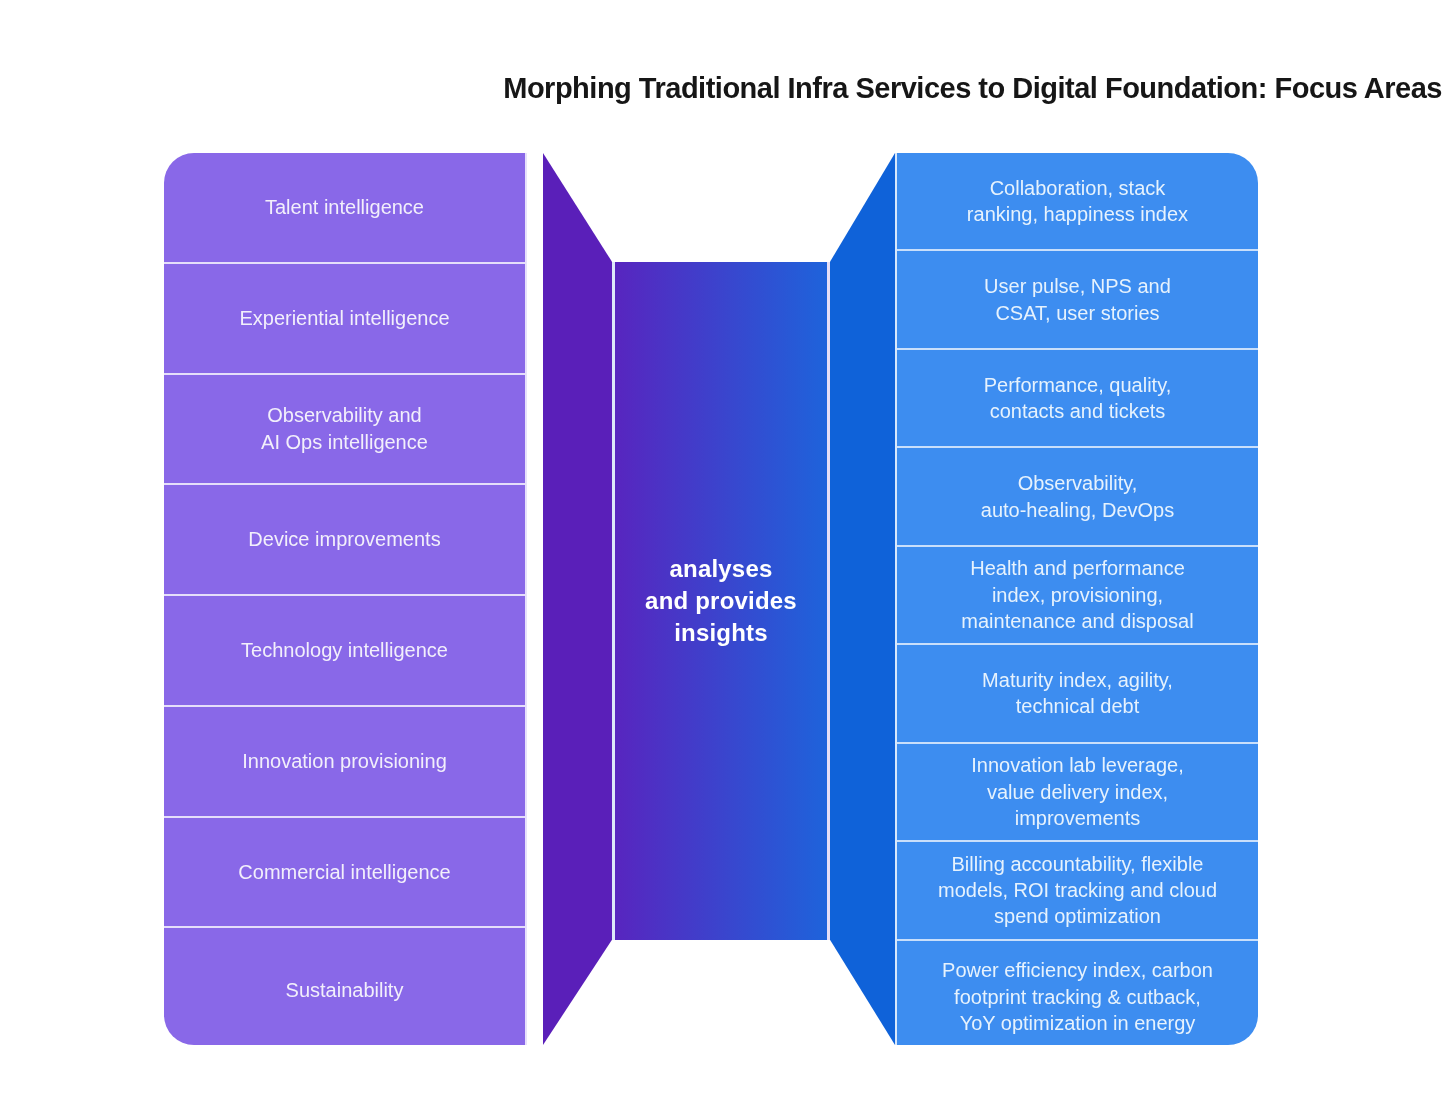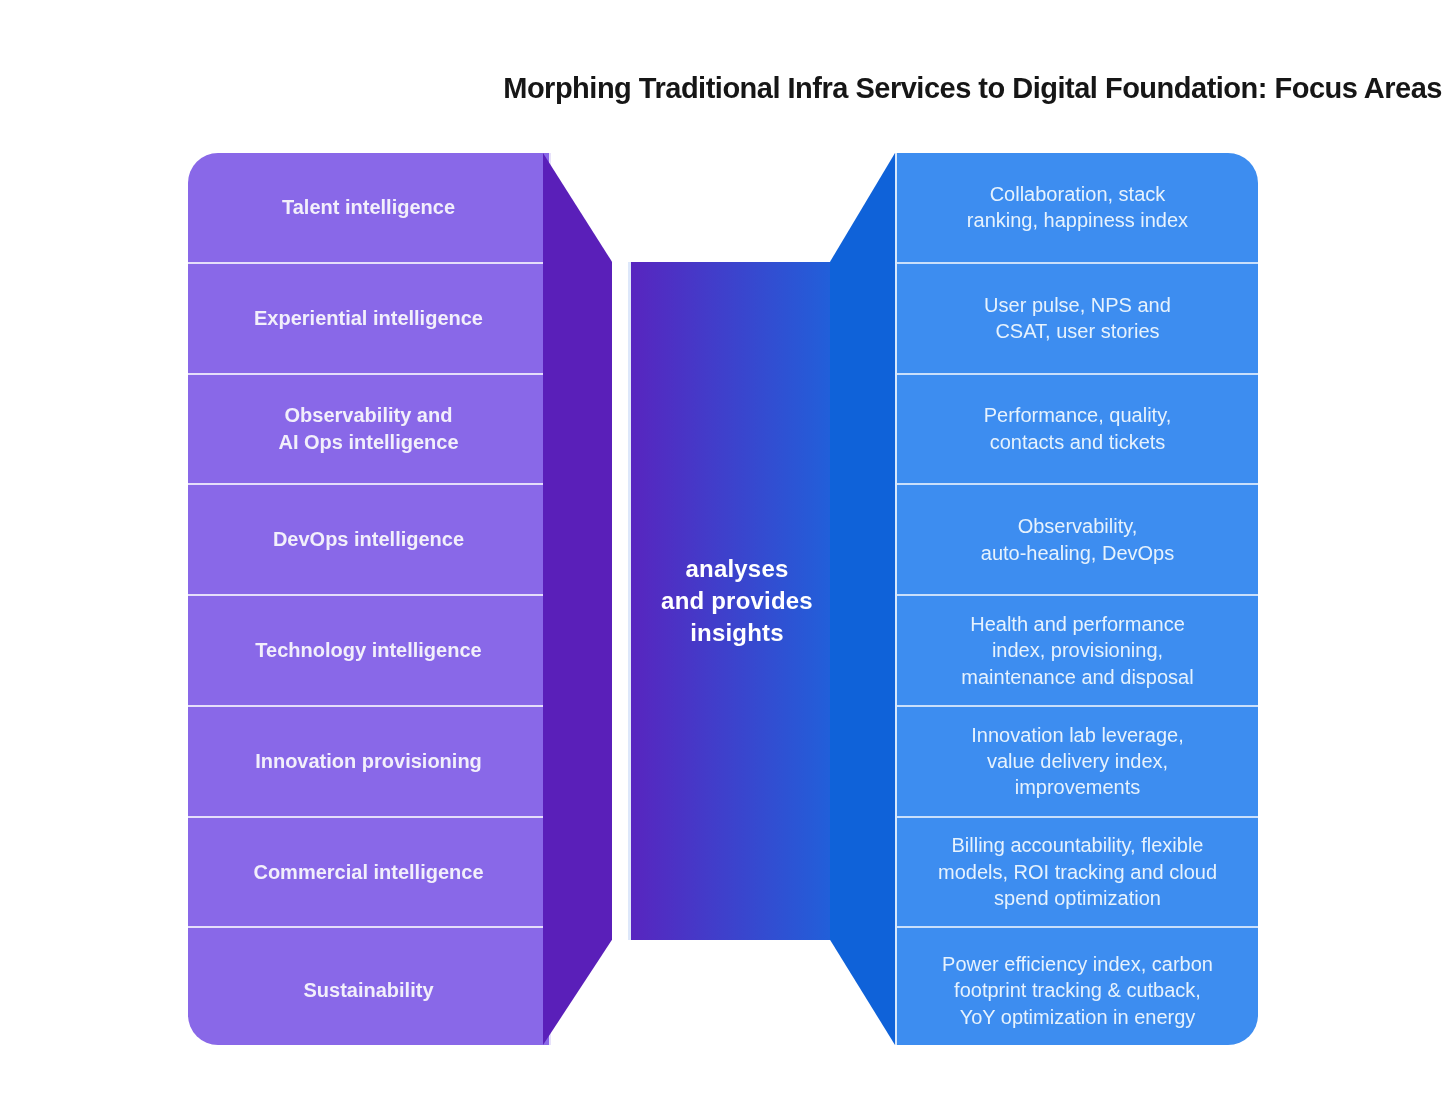--- a/index.html
+++ b/index.html
@@ -28,26 +28,25 @@
   }
   .col {
     position: absolute;
     top: 153px;
     height: 892px;
     display: flex;
     flex-direction: column;
     box-sizing: border-box;
   }
   .left-col {
-    left: 188px;
+    left: 164px;
     width: 363px;
     background: var(--left-column, #8968E8);
     border-radius: 30px 0 0 30px;
     border-right: 2px solid rgba(255,255,255,0.8);
-    font-weight: bold;
   }
   .right-col {
     left: 895px;
     width: 363px;
     background: var(--right-column, #3D8DF0);
     border-radius: 0 30px 30px 0;
     border-left: 2px solid rgba(255,255,255,0.8);
   }
   .row {
     flex: 1;
@@ -90,21 +89,21 @@
     position: absolute;
     left: 830px;
     top: 153px;
     width: 65px;
     height: 892px;
     background: var(--right-fold, #0F62D9);
     clip-path: polygon(100% 0, 0 12.2%, 0 88.2%, 100% 100%);
   }
   .center-block {
     position: absolute;
-    left: 628px;
+    left: 612px;
     top: 262px;
     width: 218px;
     height: 678px;
     box-sizing: border-box;
     border-left: 3px solid rgba(255,255,255,0.85);
     border-right: 3px solid rgba(255,255,255,0.85);
     background: linear-gradient(90deg, var(--center-gradient-start, #5825BF) 0%, var(--center-gradient-end, #1E63DB) 100%);
     display: flex;
     align-items: center;
     justify-content: center;
@@ -131,21 +130,21 @@
         <span class="row-label">Talent intelligence</span>
       </div>
     <div class="row">
         <span class="row-label">Experiential intelligence</span>
       </div>
     <div class="row">
         <span class="row-label">Observability and
 AI Ops intelligence</span>
       </div>
     <div class="row">
-        <span class="row-label">DevOps intelligence</span>
+        <span class="row-label">Device improvements</span>
       </div>
     <div class="row">
         <span class="row-label">Technology intelligence</span>
       </div>
     <div class="row">
         <span class="row-label">Innovation provisioning</span>
       </div>
     <div class="row">
         <span class="row-label">Commercial intelligence</span>
       </div>
@@ -180,20 +179,24 @@
     <div class="row">
         <span class="row-label">Observability,
 auto-healing, DevOps</span>
       </div>
     <div class="row">
         <span class="row-label">Health and performance
 index, provisioning,
 maintenance and disposal</span>
       </div>
     <div class="row">
+        <span class="row-label">Maturity index, agility,
+technical debt</span>
+      </div>
+    <div class="row">
         <span class="row-label">Innovation lab leverage,
 value delivery index,
 improvements</span>
       </div>
     <div class="row">
         <span class="row-label">Billing accountability, flexible
 models, ROI tracking and cloud
 spend optimization</span>
       </div>
     <div class="row">

